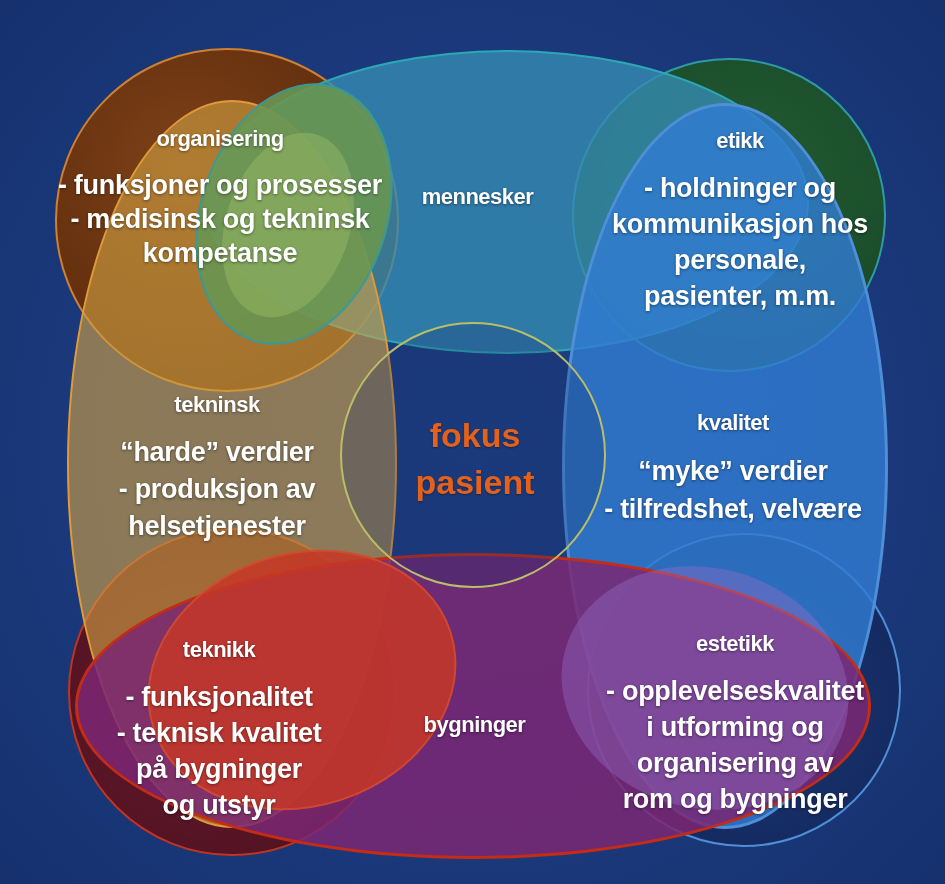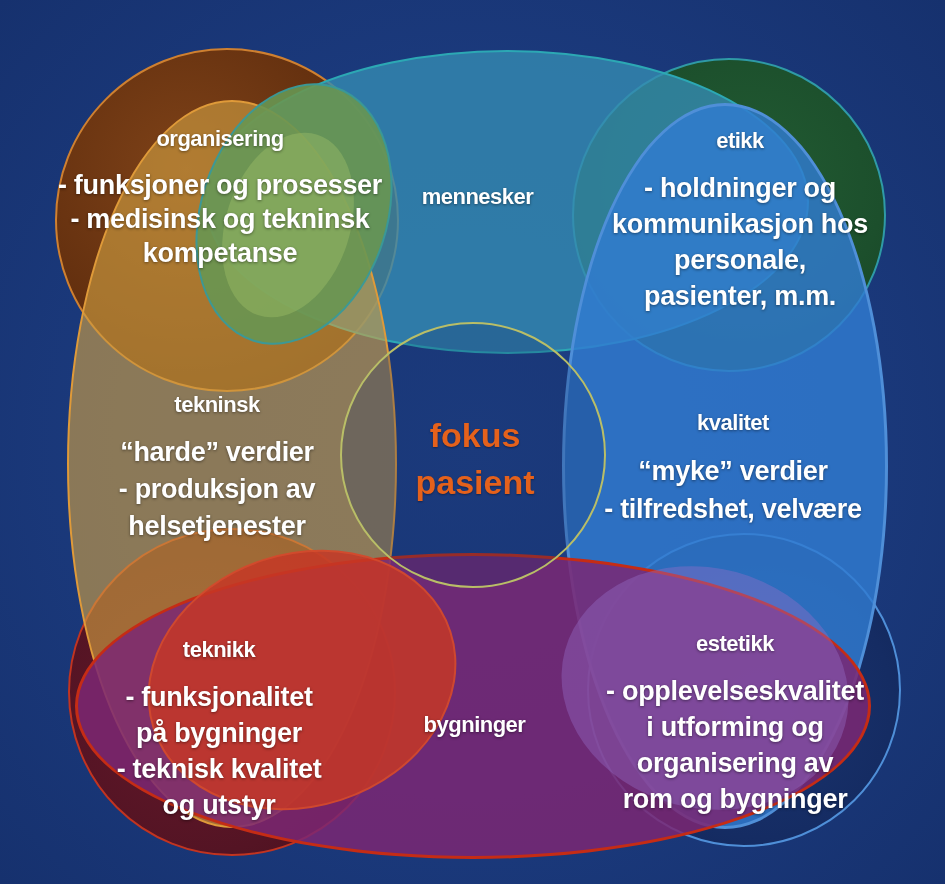--- a/index.html
+++ b/index.html
@@ -129,22 +129,22 @@
     <div class="lines">
       <div>“myke” verdier</div>
       <div>- tilfredshet, velvære</div>
     </div>
   </div>
 
   <div class="label lbl-teknikk">
     <h2>teknikk</h2>
     <div class="lines">
       <div>- funksjonalitet</div>
+      <div>- teknisk kvalitet</div>
       <div>på bygninger</div>
-      <div>- teknisk kvalitet</div>
       <div>og utstyr</div>
     </div>
   </div>
 
   <div class="label lbl-bygninger">
     <h2>bygninger</h2>
   </div>
 
   <div class="label lbl-estetikk">
     <h2>estetikk</h2>

